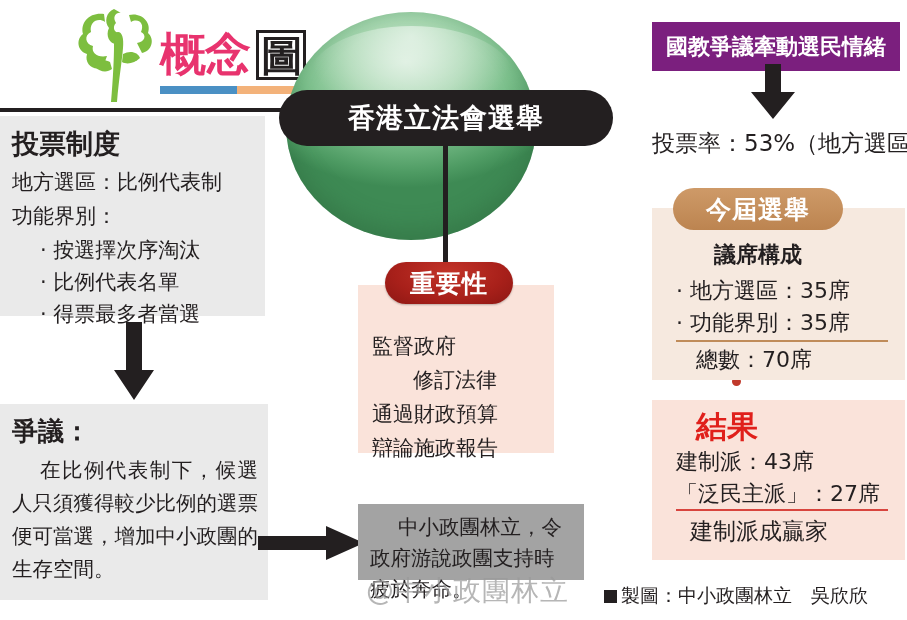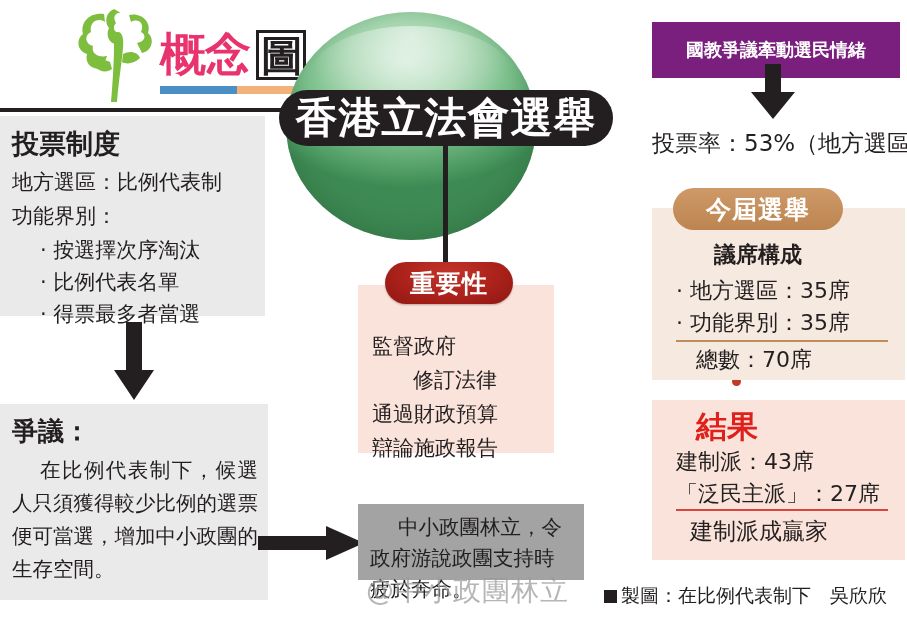--- a/index.html
+++ b/index.html
@@ -40,21 +40,21 @@
   .circle::after{
     content:"";position:absolute;left:9%;top:6%;width:82%;height:46%;
     border-radius:50%;
     background:radial-gradient(ellipse at 50% 10%, rgba(255,255,255,.55) 0%, rgba(255,255,255,0) 72%);
   }
 
   .title-pill{
     position:absolute;left:279px;top:90px;width:334px;height:56px;
     background:#231f20;border-radius:30px;
     display:flex;align-items:center;justify-content:center;
-    color:#ffffff;font-size:42px;font-weight:bold;letter-spacing:1px;
+    color:#ffffff;font-size:27px;font-weight:bold;letter-spacing:1px;
   }
   .panel-gray{background:#EAEAEA;}
   .vote-panel{position:absolute;left:0px;top:116px;width:265px;height:200px;}
   .vote-title{position:absolute;left:12px;top:10px;font-size:27px;font-weight:bold;color:#231f20;}
   .vote-line{position:absolute;left:12px;font-size:21px;color:#231f20;white-space:nowrap;}
   .vote-sub{position:absolute;left:40px;font-size:21px;color:#231f20;white-space:nowrap;}
 
   .arrow-down-left{position:absolute;left:112px;top:322px;width:44px;height:80px;}
 
   .dispute-panel{position:absolute;left:0px;top:404px;width:268px;height:196px;}
@@ -73,23 +73,23 @@
             box-shadow:0 1px 2px rgba(0,0,0,.25);}
   .imp-item{position:absolute;left:372px;font-size:21px;color:#231f20;white-space:nowrap;}
   .imp-dot{position:absolute;left:374px;width:9px;height:9px;border-radius:50%;background:#C0392B;}
 
   
   .bot-box{position:absolute;left:358px;top:504px;width:226px;height:76px;background:#a3a3a3;}
   .bot-text{position:absolute;left:12px;top:8px;width:204px;font-size:20.5px;
             line-height:31px;color:#231f20;text-indent:28px;}
 
   
-  .purple-bar{position:absolute;left:652px;top:22px;width:248px;height:56px;
+  .purple-bar{position:absolute;left:652px;top:22px;width:248px;height:49px;
               background:#7B1F7E;display:flex;align-items:center;justify-content:center;
-              color:#ffffff;font-size:18px;font-weight:bold;letter-spacing:0px;}
+              color:#ffffff;font-size:22px;font-weight:bold;letter-spacing:0px;}
   .arrow-down-right{position:absolute;left:748px;top:64px;width:50px;height:56px;}
   .turnout{position:absolute;left:652px;top:128px;width:255px;font-size:23px;color:#231f20;white-space:nowrap;}
 
   .elec-box{position:absolute;left:652px;top:208px;width:253px;height:172px;background:#F6E9DF;}
   .elec-pill{position:absolute;left:673px;top:188px;width:170px;height:42px;
              background:linear-gradient(to bottom,#CE9A68 0%,#BC8450 100%);
              border-radius:21px;display:flex;align-items:center;justify-content:center;
              color:#ffffff;font-size:25px;font-weight:bold;letter-spacing:1px;}
   .elec-h{position:absolute;left:696px;top:240px;font-size:22px;font-weight:bold;color:#231f20;padding-left:18px;}
   .elec-line{position:absolute;left:676px;font-size:22px;color:#231f20;white-space:nowrap;}
@@ -193,18 +193,18 @@
 
   <div class="res-box"></div>
   <div class="res-title">結果</div>
   <div class="res-line" style="top:447px;">建制派：43席</div>
   <div class="res-line" style="top:479px;">「泛民主派」：27席</div>
   <div class="res-rule"></div>
   <div class="res-final">建制派成贏家</div>
 
   <div class="footer">
     <span class="footer-sq"></span>
-    <span>製圖：在比例代表制下　吳欣欣</span>
+    <span>製圖：中小政團林立　吳欣欣</span>
   </div>
 
   <div class="watermark">@中小政團林立</div>
 
 </div>
 
 </body></html>

